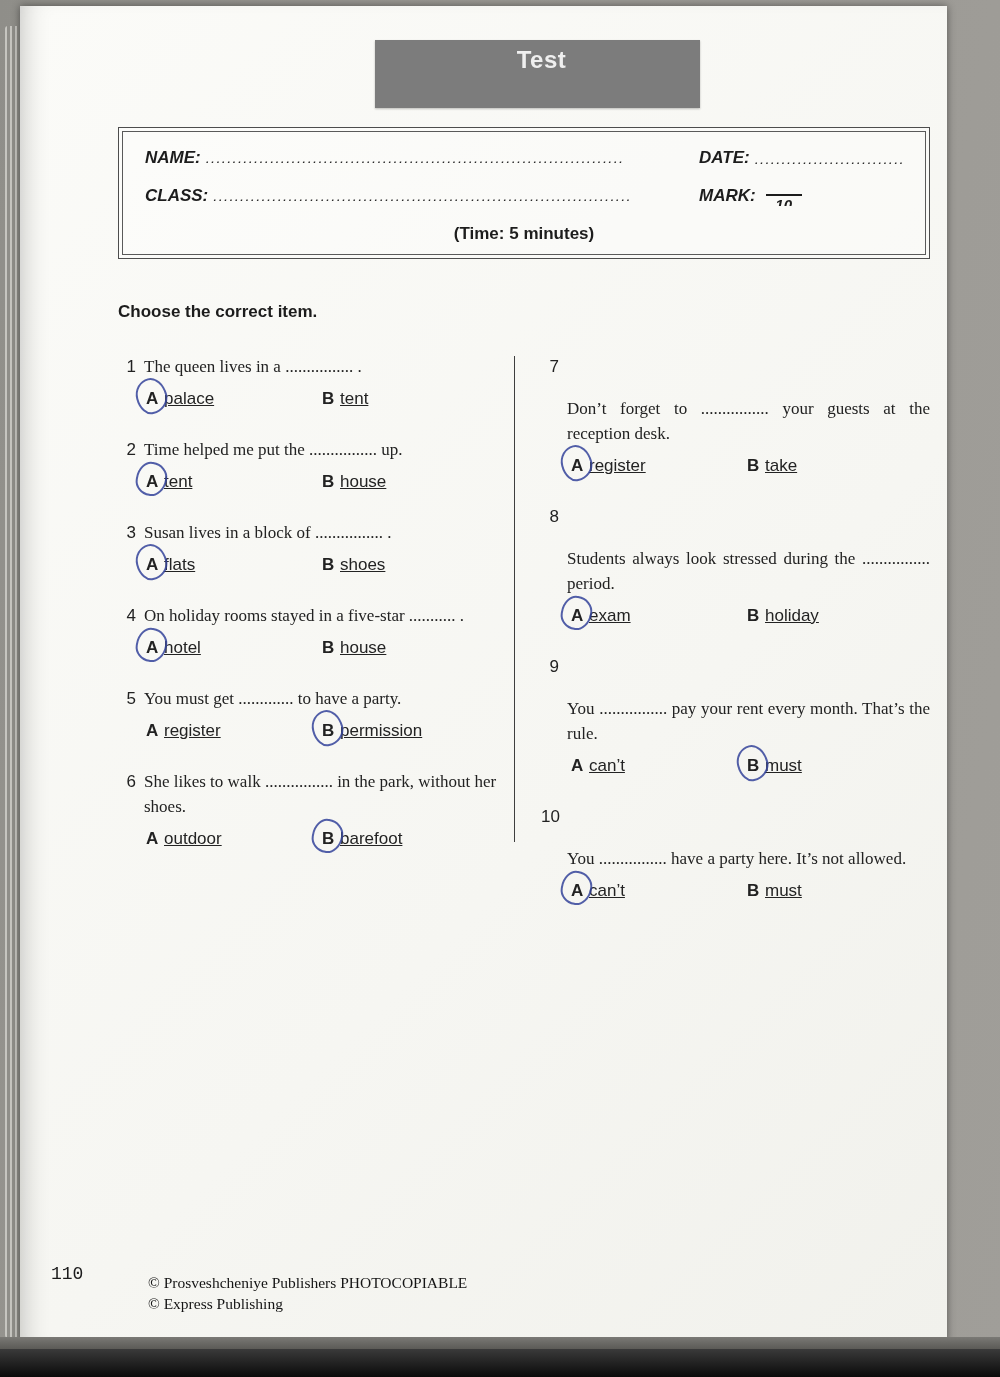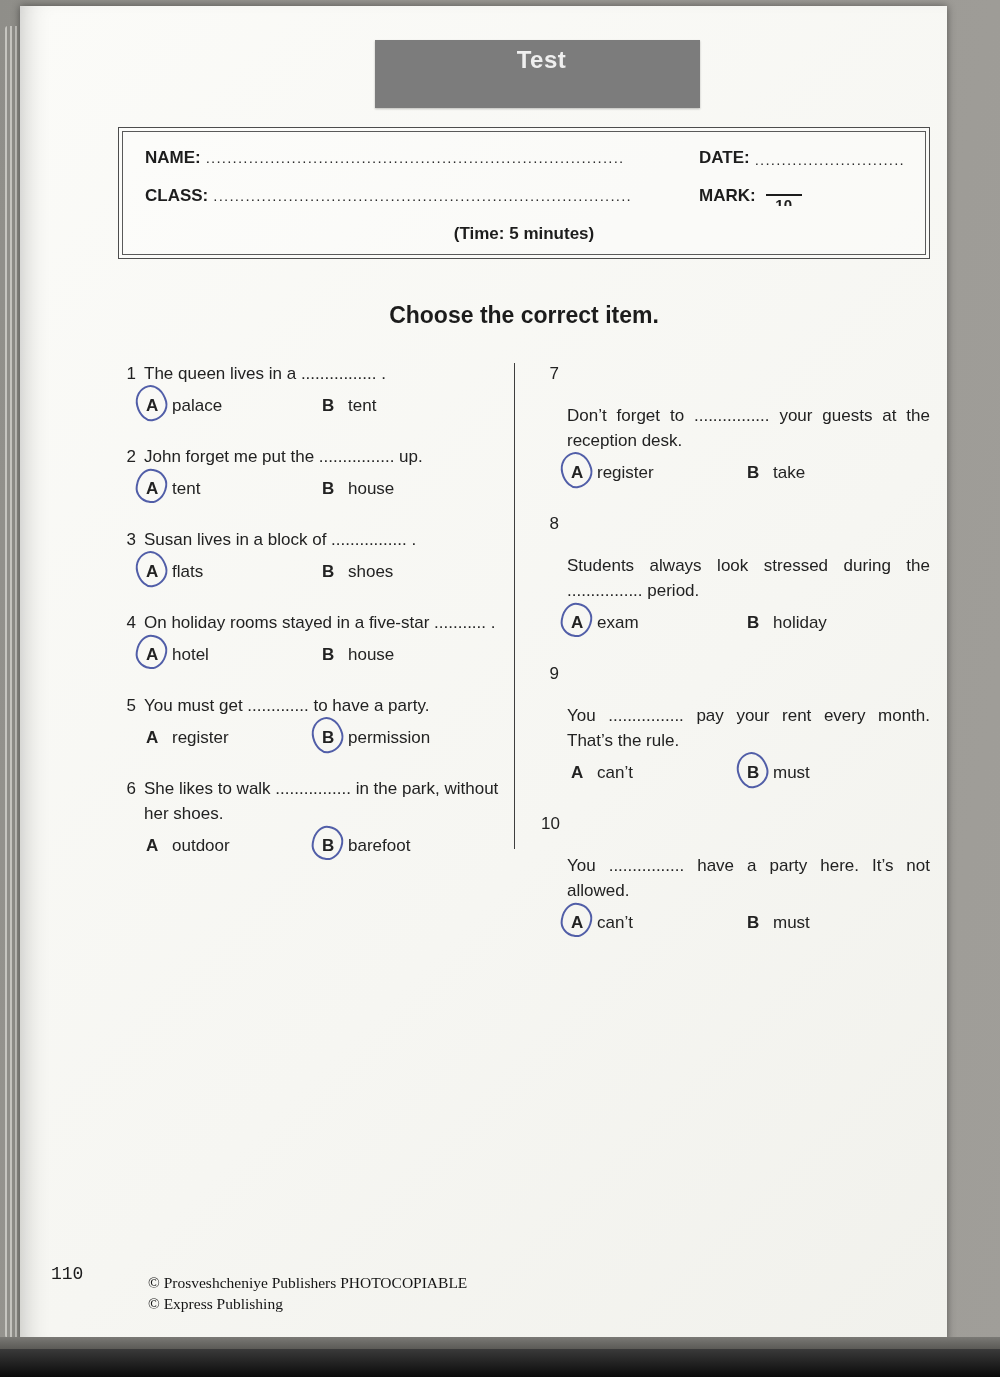--- a/index.html
+++ b/index.html
@@ -47,50 +47,50 @@
   }
 
   
   .header-box{
     position:absolute;left:98px;top:121px;width:812px;
     border:1.5px solid #4d4d4d;padding:3px;background:rgba(255,255,255,.35);
   }
   .header-box-inner{
     border:1px solid #5a5a5a;padding:16px 22px 10px 22px;
   }
-  .hrow{display:flex;align-items:baseline;margin-bottom:18px;}
+  .hrow{display:flex;align-items:baseline;margin-bottom:18px;font-style:italic;}
   .grp-left{flex:0 0 540px;display:flex;align-items:baseline;overflow:hidden;}
-  .grp-right{flex:1;display:flex;align-items:flex-end;margin-left:14px;overflow:hidden;}
+  .grp-right{flex:1;display:flex;align-items:center;margin-left:14px;overflow:hidden;}
   .hlabel{font-weight:bold;font-size:17px;white-space:nowrap;color:#1d1d1d;}
   .hdots{flex:1;overflow:hidden;white-space:nowrap;letter-spacing:1.2px;font-size:15px;color:#2a2a2a;margin-left:5px;}
   .mark-frac{display:inline-flex;flex-direction:column;align-items:center;margin-left:10px;transform:translateY(7px);}
   .mark-line{width:36px;border-top:2px solid #1c1c1c;height:0;}
   .mark-den{font-size:15px;line-height:17px;font-weight:bold;color:#1d1d1d;}
   .time-row{text-align:center;font-weight:bold;font-size:17px;color:#1d1d1d;margin-top:2px;}
 
   
   .qarea{position:absolute;left:98px;top:296px;width:812px;}
-  .instruction{font-weight:bold;font-size:23px;color:#1c1c1c;margin-bottom:32px;text-align:center;}
+  .instruction{font-weight:bold;font-size:17px;color:#1c1c1c;margin-bottom:32px;}
   .cols{display:flex;align-items:flex-start;}
   .col-left{width:396px;flex-shrink:0;}
   .divider{width:1px;background:#3e3e3e;height:486px;flex-shrink:0;margin-top:2px;}
   .col-right{flex:1;padding-left:26px;}
   .col-right .q-text{text-align:justify;margin-top:42px;}
 
   .question{margin-bottom:26px;}
   .q-line{display:flex;font-size:17px;line-height:25px;color:#222;}
   .q-num{width:26px;flex-shrink:0;text-align:right;padding-right:8px;}
-  .q-text{flex:1;}
+  .q-text{flex:1;font-family:Liberation Serif, serif;}
   .q-options{display:flex;padding-left:30px;margin-top:7px;font-size:17px;line-height:25px;}
   .col-left .q-options{padding-left:28px;}
   .opt{display:flex;align-items:baseline;}
   .opt-a{width:176px;flex-shrink:0;}
   .opt-letter-wrap{position:relative;display:inline-block;width:18px;flex-shrink:0;}
   .opt-letter{font-weight:bold;color:#222;}
-  .opt-label{margin-left:8px;white-space:nowrap;}
+  .opt-label{white-space:nowrap;text-decoration:underline;}
   .pen-circle{
     position:absolute;left:-10px;top:-8px;width:31px;height:36px;
     border:2.4px solid var(--ink);opacity:.85;
     border-radius:52% 48% 58% 42% / 48% 56% 44% 52%;
     transform:rotate(-14deg);
     pointer-events:none;
   }
   .question:nth-child(even) .pen-circle{
     transform:rotate(9deg);
     border-radius:46% 54% 48% 52% / 55% 45% 57% 43%;
@@ -170,21 +170,21 @@
           <span class="opt-letter">B</span>
         </span>
         <span class="opt-label">tent</span>
       </span>
     </div>
   </div>
 
   <div class="question">
     <div class="q-line">
       <span class="q-num">2</span>
-      <span class="q-text">John forget me put the ................ up.</span>
+      <span class="q-text">Time helped me put the ................ up.</span>
     </div>
     <div class="q-options">
       <span class="opt opt-a">
         <span class="opt-letter-wrap">
           <span class="pen-circle"></span>
           <span class="opt-letter">A</span>
         </span>
         <span class="opt-label">tent</span>
       </span>
       <span class="opt opt-b">

